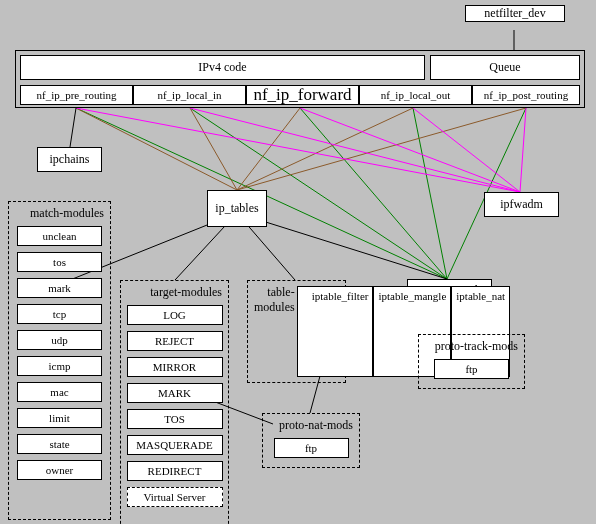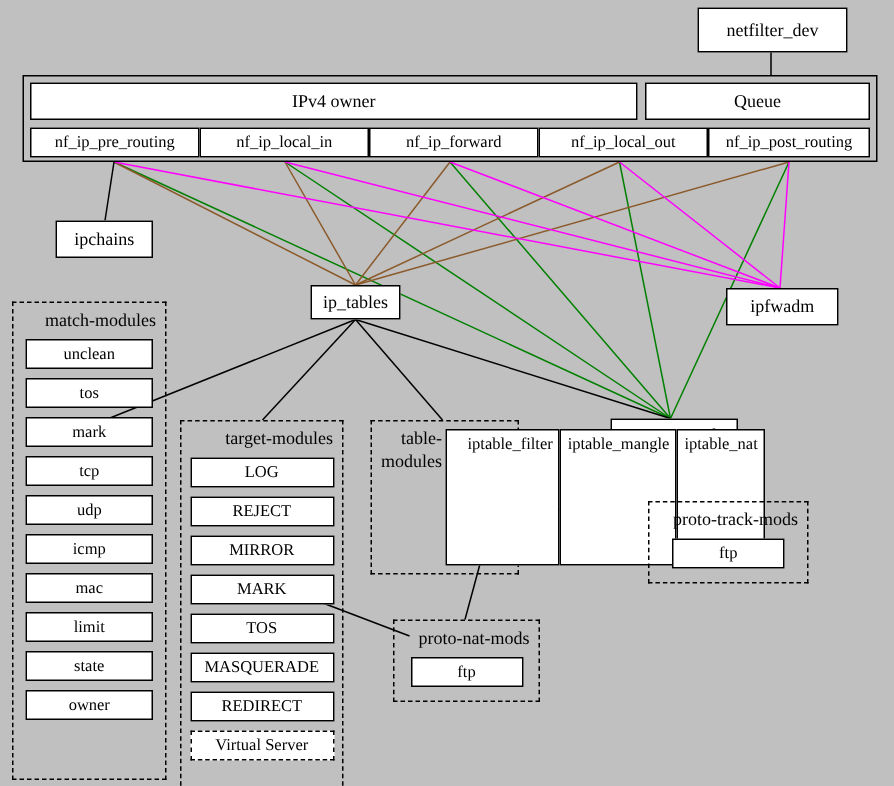--- a/index.html
+++ b/index.html
@@ -80,59 +80,59 @@
   <line x1="237" y1="213" x2="295" y2="280" stroke="black" stroke-width="1"></line>
   <line x1="237" y1="213" x2="447" y2="279" stroke="black" stroke-width="1"></line>
 
   <line x1="447" y1="300" x2="490" y2="334" stroke="black" stroke-width="1"></line>
   <line x1="447" y1="300" x2="320" y2="368" stroke="black" stroke-width="1"></line>
 
   <line x1="320" y1="376" x2="310" y2="413" stroke="black" stroke-width="1"></line>
   <line x1="210" y1="400" x2="273" y2="424" stroke="black" stroke-width="1"></line>
 </svg>
 
-<div class="box" style="left:465px; top:5px; width:100px; height:30px;">
+<div class="box" style="left:465px; top:5px; width:100px; height:17px;">
   <span>netfilter_dev</span>
 </div>
 
 <div class="box" style="left:15px; top:50px; width:570px; height:58px; background:transparent;"></div>
 
 <div class="box" style="left:20px; top:55px; width:405px; height:25px;">
-  <span>IPv4 owner</span>
+  <span>IPv4 code</span>
 </div>
 
 <div class="box" style="left:430px; top:55px; width:150px; height:25px;">
   <span>Queue</span>
 </div>
 
 <div class="box" style="left:20px; top:85px; width:113px; height:20px; font-size:11px;">
   <span>nf_ip_pre_routing</span>
 </div>
 <div class="box" style="left:133px; top:85px; width:113px; height:20px; font-size:11px;">
   <span>nf_ip_local_in</span>
 </div>
-<div class="box" style="left:246px; top:85px; width:113px; height:20px; font-size:11px;">
+<div class="box" style="left:246px; top:85px; width:113px; height:20px; font-size:17px;">
   <span>nf_ip_forward</span>
 </div>
 <div class="box" style="left:359px; top:85px; width:113px; height:20px; font-size:11px;">
   <span>nf_ip_local_out</span>
 </div>
 <div class="box" style="left:472px; top:85px; width:108px; height:20px; font-size:11px;">
   <span>nf_ip_post_routing</span>
 </div>
 
 <div class="box" style="left:37px; top:147px; width:65px; height:25px;">
   <span>ipchains</span>
 </div>
 
 <div class="box" style="left:484px; top:192px; width:75px; height:25px;">
   <span>ipfwadm</span>
 </div>
 
-<div class="box" style="left:207px; top:190px; width:60px; height:23px;">
+<div class="box" style="left:207px; top:190px; width:60px; height:37px;">
   <span>ip_tables</span>
 </div>
 
 <div class="box" style="left:407px; top:279px; width:85px; height:22px;text-align:right;">
   <span>ip_conntrack</span>
 </div>
 
 <div class="box dashed" style="left:8px; top:201px; width:103px; height:319px;">
   <div style="width:100%; height:100%; display:flex; flex-direction:column; padding:2px 4px; box-sizing:border-box;">
     <div class="dashed-header">match-modules</div>
@@ -172,18 +172,18 @@
   </div>
 </div>
 
 <div class="box dashed" style="left:262px; top:413px; width:98px; height:55px;">
   <div style="width:100%; height:100%; display:flex; flex-direction:column; padding:2px 4px; box-sizing:border-box;">
     <div class="dashed-header">proto-nat-mods</div>
     <div class="item-box" style="width:75px;">ftp</div>
   </div>
 </div>
 
-<div class="box dashed" style="left:432px; top:334px; width:107px; height:55px;">
+<div class="box dashed" style="left:418px; top:334px; width:107px; height:55px;">
   <div style="width:100%; height:100%; display:flex; flex-direction:column; padding:2px 4px; box-sizing:border-box;">
     <div class="dashed-header">proto-track-mods</div>
     <div class="item-box" style="width:75px;">ftp</div>
   </div>
 </div>
 
 </body></html>

